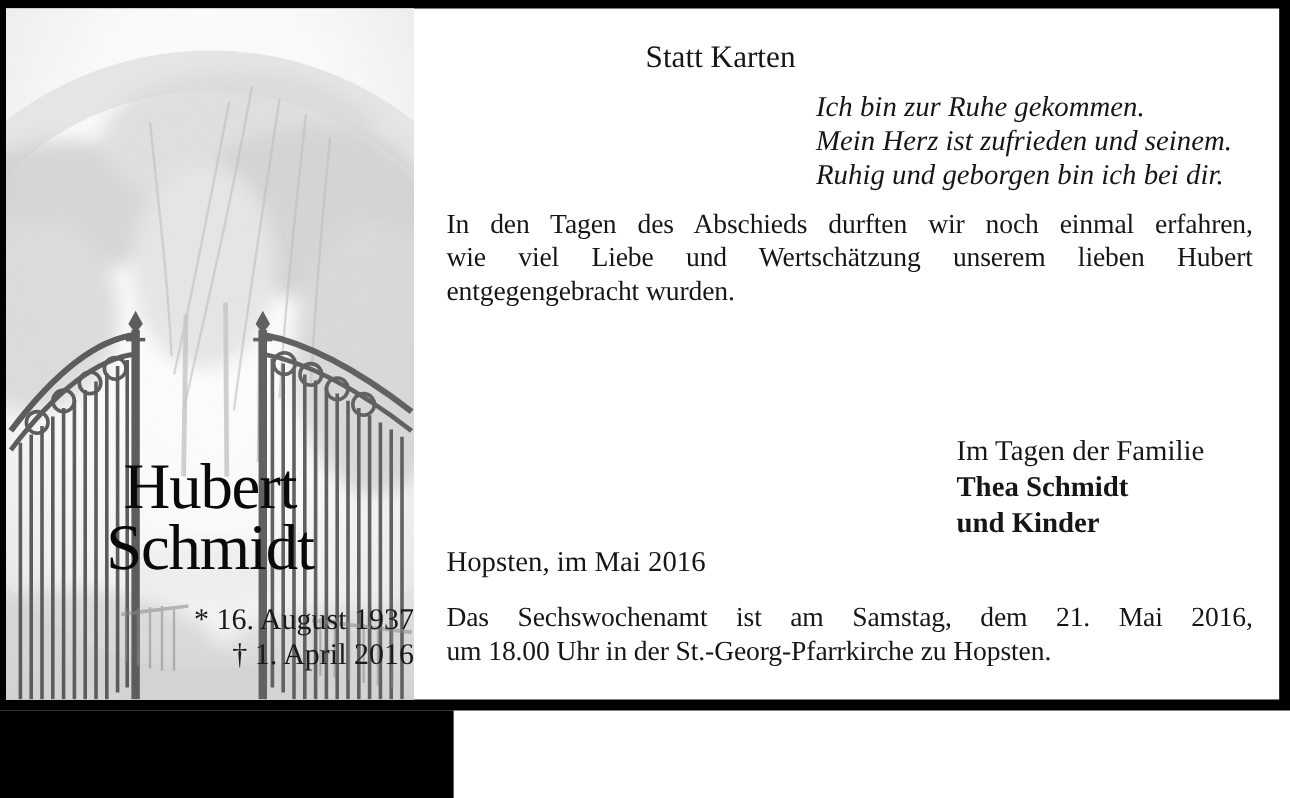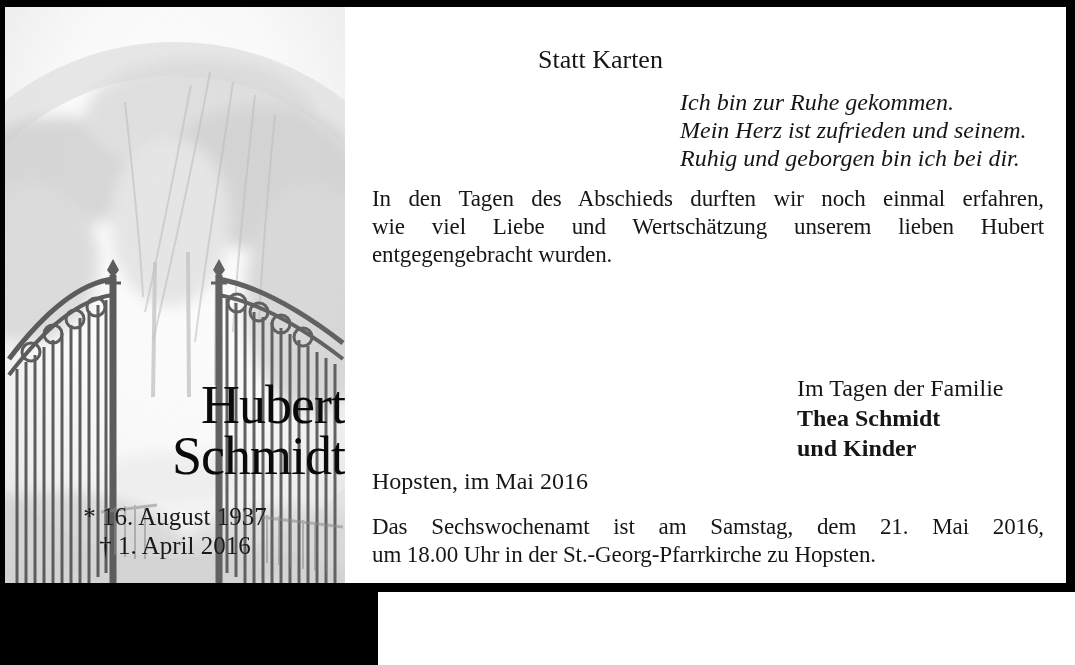--- a/index.html
+++ b/index.html
@@ -3,26 +3,26 @@
 <meta charset="utf-8">
 <style>
   html,body{margin:0;padding:0;background:#ffffff;}
   .page{position:relative;width:1075px;height:665px;background:#ffffff;overflow:hidden;
         font-family:"Liberation Serif", serif;color:#161616;}
   .card{position:absolute;left:0;top:0;width:1075px;height:592px;box-sizing:border-box;
         background:#ffffff;border-style:solid;border-color:#000000;border-width:7px 9px 9px 5px;}
   
   .photo{position:absolute;left:0;top:0;width:340px;height:576px;overflow:hidden;background:#fdfdfd;}
   .photo svg{position:absolute;left:0;top:0;}
-  .name-block{position:absolute;left:0;top:373px;width:340px;text-align:right;
+  .name-block{position:absolute;left:0;top:373px;width:340px;text-align:center;
               font-size:54px;line-height:51px;color:#0a0a0a;letter-spacing:-1px;}
-  .dates{position:absolute;left:0;top:495px;width:340px;text-align:center;
+  .dates{position:absolute;left:0;top:495px;width:340px;text-align:right;
          font-size:25px;line-height:29px;color:#1a1a1a;}
   
-  .text-col{position:absolute;left:367px;top:12px;width:672px;height:496px;}
+  .text-col{position:absolute;left:367px;top:0;width:672px;height:496px;}
   .statt{position:absolute;left:166px;top:26px;font-size:26px;line-height:30px;}
   .verse{position:absolute;left:283px;top:69px;font-size:24px;line-height:28px;font-style:italic;margin-left:25px;}
   .para{position:absolute;left:0;width:672px;font-size:23px;line-height:28px;letter-spacing:-0.1px;}
   .p1{top:166px;} .p2{top:268px;} .service{top:494px;}
   .jl{text-align:justify;text-align-last:justify;}
   .ll{text-align:left;text-align-last:left;}
   .family{position:absolute;left:425px;top:354px;font-size:24px;line-height:30px;}
   .family .bold{font-weight:bold;}
   .placedate{position:absolute;left:0;top:448px;font-size:24px;line-height:28px;}
   

